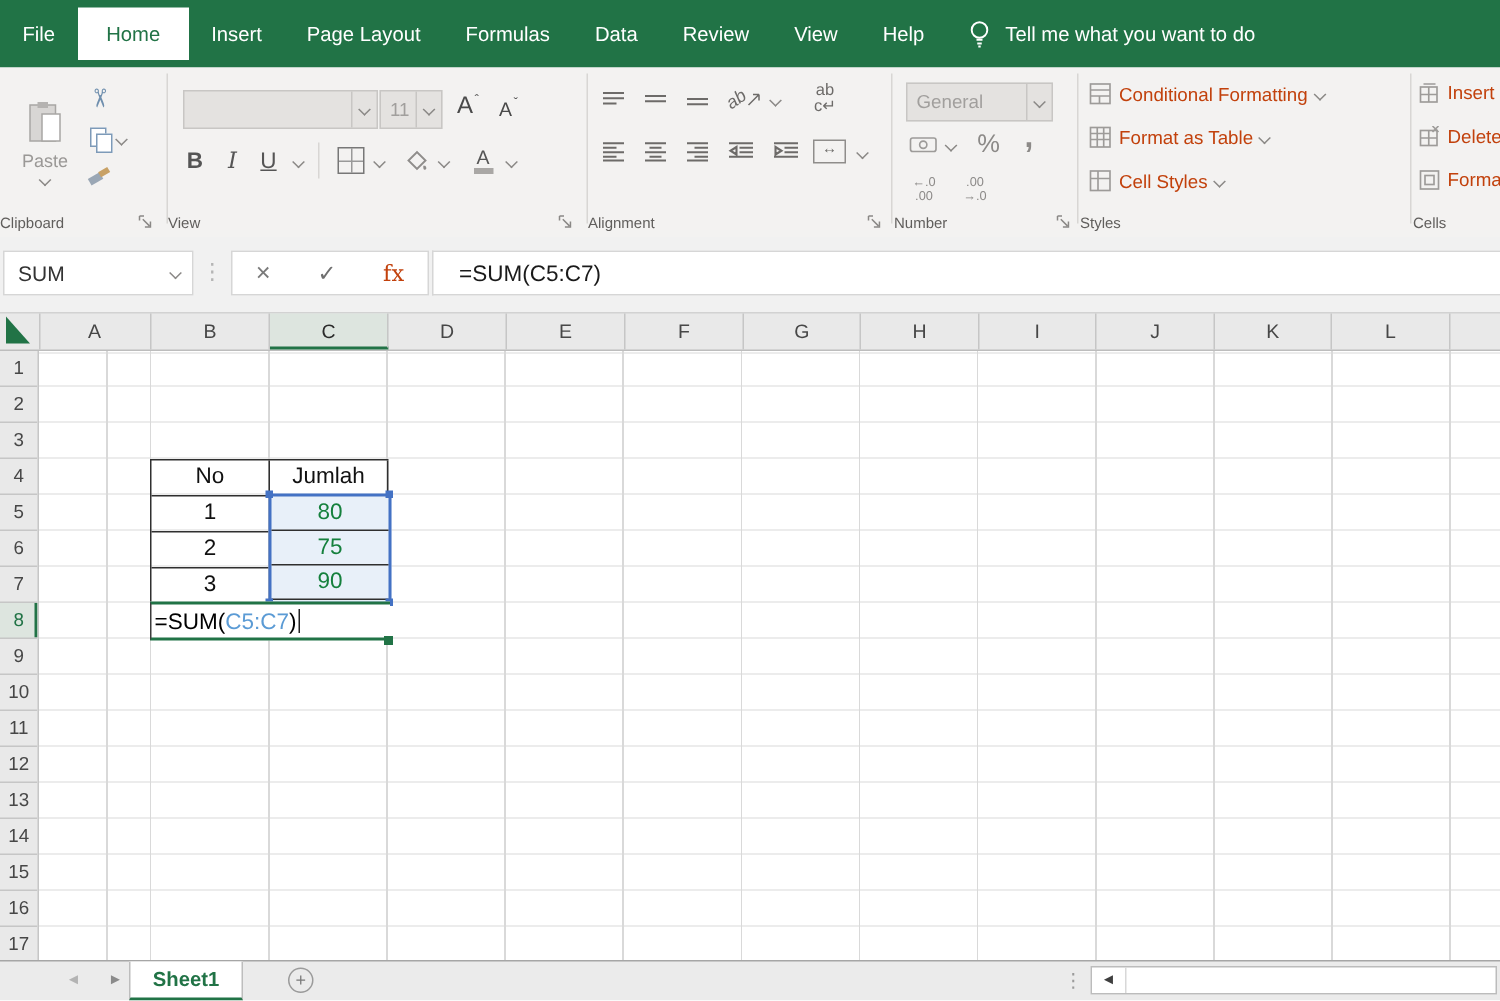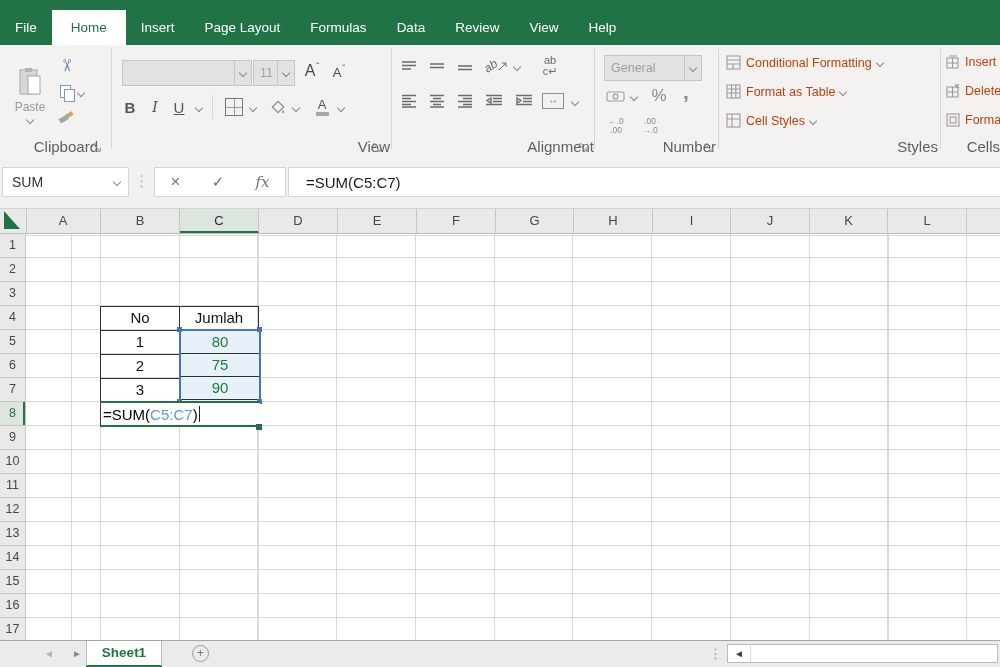--- a/index.html
+++ b/index.html
@@ -1,28 +1,28 @@
 <!DOCTYPE html>
 <html><head>
 <meta charset="utf-8">
 <style>
   html,body{margin:0;padding:0}
   body{width:1000px;height:667px;position:relative;overflow:hidden;
        font-family:"Liberation Sans",sans-serif;background:#fff;-webkit-font-smoothing:antialiased}
   
   #tabbar{position:absolute;left:0;top:0;width:1000px;height:45px;background:#217346;
-          display:flex;align-items:flex-end;color:#fff;z-index:9}
+          display:flex;align-items:center;color:#fff;z-index:9}
   .rtab{height:35px;line-height:35px;padding:0 15px;font-size:13.5px;white-space:nowrap;cursor:default}
   .rtab.active{background:#fff;color:#217346;padding:0 19px}
   #tellme{display:flex;align-items:center;gap:9px;height:35px;margin-left:14px;font-size:13.5px}
   
   #ribbon{position:absolute;left:0;top:45px;width:1000px;height:113px;background:#f3f2f1;
           border-bottom:1px solid #d2d0ce;z-index:9;overflow:hidden}
   .gsep{position:absolute;top:4px;height:100px;width:1px;background:#d8d6d4}
-  .glabel{position:absolute;bottom:3px;font-size:15px;color:#605e5c;text-align:right}
+  .glabel{position:absolute;bottom:3px;font-size:10px;color:#605e5c;text-align:left}
   .lnch{position:absolute;bottom:5px;width:10px;height:10px}
   .lnch path{stroke:#8a8886;stroke-width:1;fill:none}
   .chev{display:inline-block;width:5px;height:5px;border-right:1.3px solid #8a8886;
         border-bottom:1.3px solid #8a8886;transform:rotate(45deg);vertical-align:middle}
   .combo{position:absolute;background:#e4e2e0;border:1px solid #c8c6c4;color:#a19f9d;
          font-size:12.5px;display:flex;align-items:center}
   .combo .cbtxt{flex:1;padding-left:6px;overflow:hidden;white-space:nowrap}
   .combo .cbarr{width:16px;align-self:stretch;border-left:1px solid #c8c6c4;display:flex;
                 align-items:center;justify-content:center}
   .icbtn{position:absolute;display:flex;align-items:center;justify-content:center;color:#5f5d5b}
@@ -91,20 +91,27 @@
 <div id="tabbar">
   <div class="rtab">File</div>
   <div class="rtab active">Home</div>
   <div class="rtab">Insert</div>
   <div class="rtab">Page Layout</div>
   <div class="rtab">Formulas</div>
   <div class="rtab">Data</div>
   <div class="rtab">Review</div>
   <div class="rtab">View</div>
   <div class="rtab">Help</div>
+  <div id="tellme">
+    <svg width="16" height="20" viewBox="0 0 16 20">
+      <circle cx="8" cy="7" r="5.2" stroke="#fff" stroke-width="1.3" fill="none"></circle>
+      <path d="M6 13.5h4M6.5 16h3M7.2 18h1.6" stroke="#fff" stroke-width="1.3" fill="none"></path>
+    </svg>
+    <span>Tell me what you want to do</span>
+  </div>
 </div>
 
 <div id="ribbon">
   <div class="gsep" style="left:111px"></div>
     <div class="gsep" style="left:391px"></div>
   <div class="gsep" style="left:594px"></div>
     <div class="gsep" style="left:718px"></div>
   <div class="gsep" style="left:940px"></div>
 
   <div class="icbtn" style="left:8px;top:8px;width:44px;height:84px;flex-direction:column;gap:3px">
@@ -334,21 +341,21 @@
 
 <div id="fbar">
   <div class="fbox" style="left:2px;width:127px">
     <span style="flex:1;padding-left:9px;font-size:14px;color:#333">SUM</span>
     <span class="chev" style="margin-right:8px"></span>
   </div>
   <span style="position:absolute;left:134px;top:14px;color:#b5b5b5;font-size:15px">⋮</span>
   <div class="fbox" style="left:154px;width:132px;justify-content:space-around">
     <span style="font-size:17px;color:#7a7a7a">×</span>
     <span style="font-size:15px;color:#6f6f6f">✓</span>
-    <span style="font-size:15px;color:#737373;font-style:italic;font-family:'DejaVu Serif',serif">fx</span>
+    <span style="font-size:15px;color:#c2410c;font-family:'DejaVu Serif',serif">fx</span>
   </div>
   <div class="fbox" style="left:288px;right:0;border-right:none">
     <span style="padding-left:17px;font-size:15px;color:#1a1a1a">=SUM(C5:C7)</span>
   </div>
 </div>
 
 <div id="colheads">
   <div id="corner">
     <svg width="24" height="22" viewBox="0 0 24 22">
       <polygon points="4,2 4,20 20,20" fill="#217346"></polygon>

